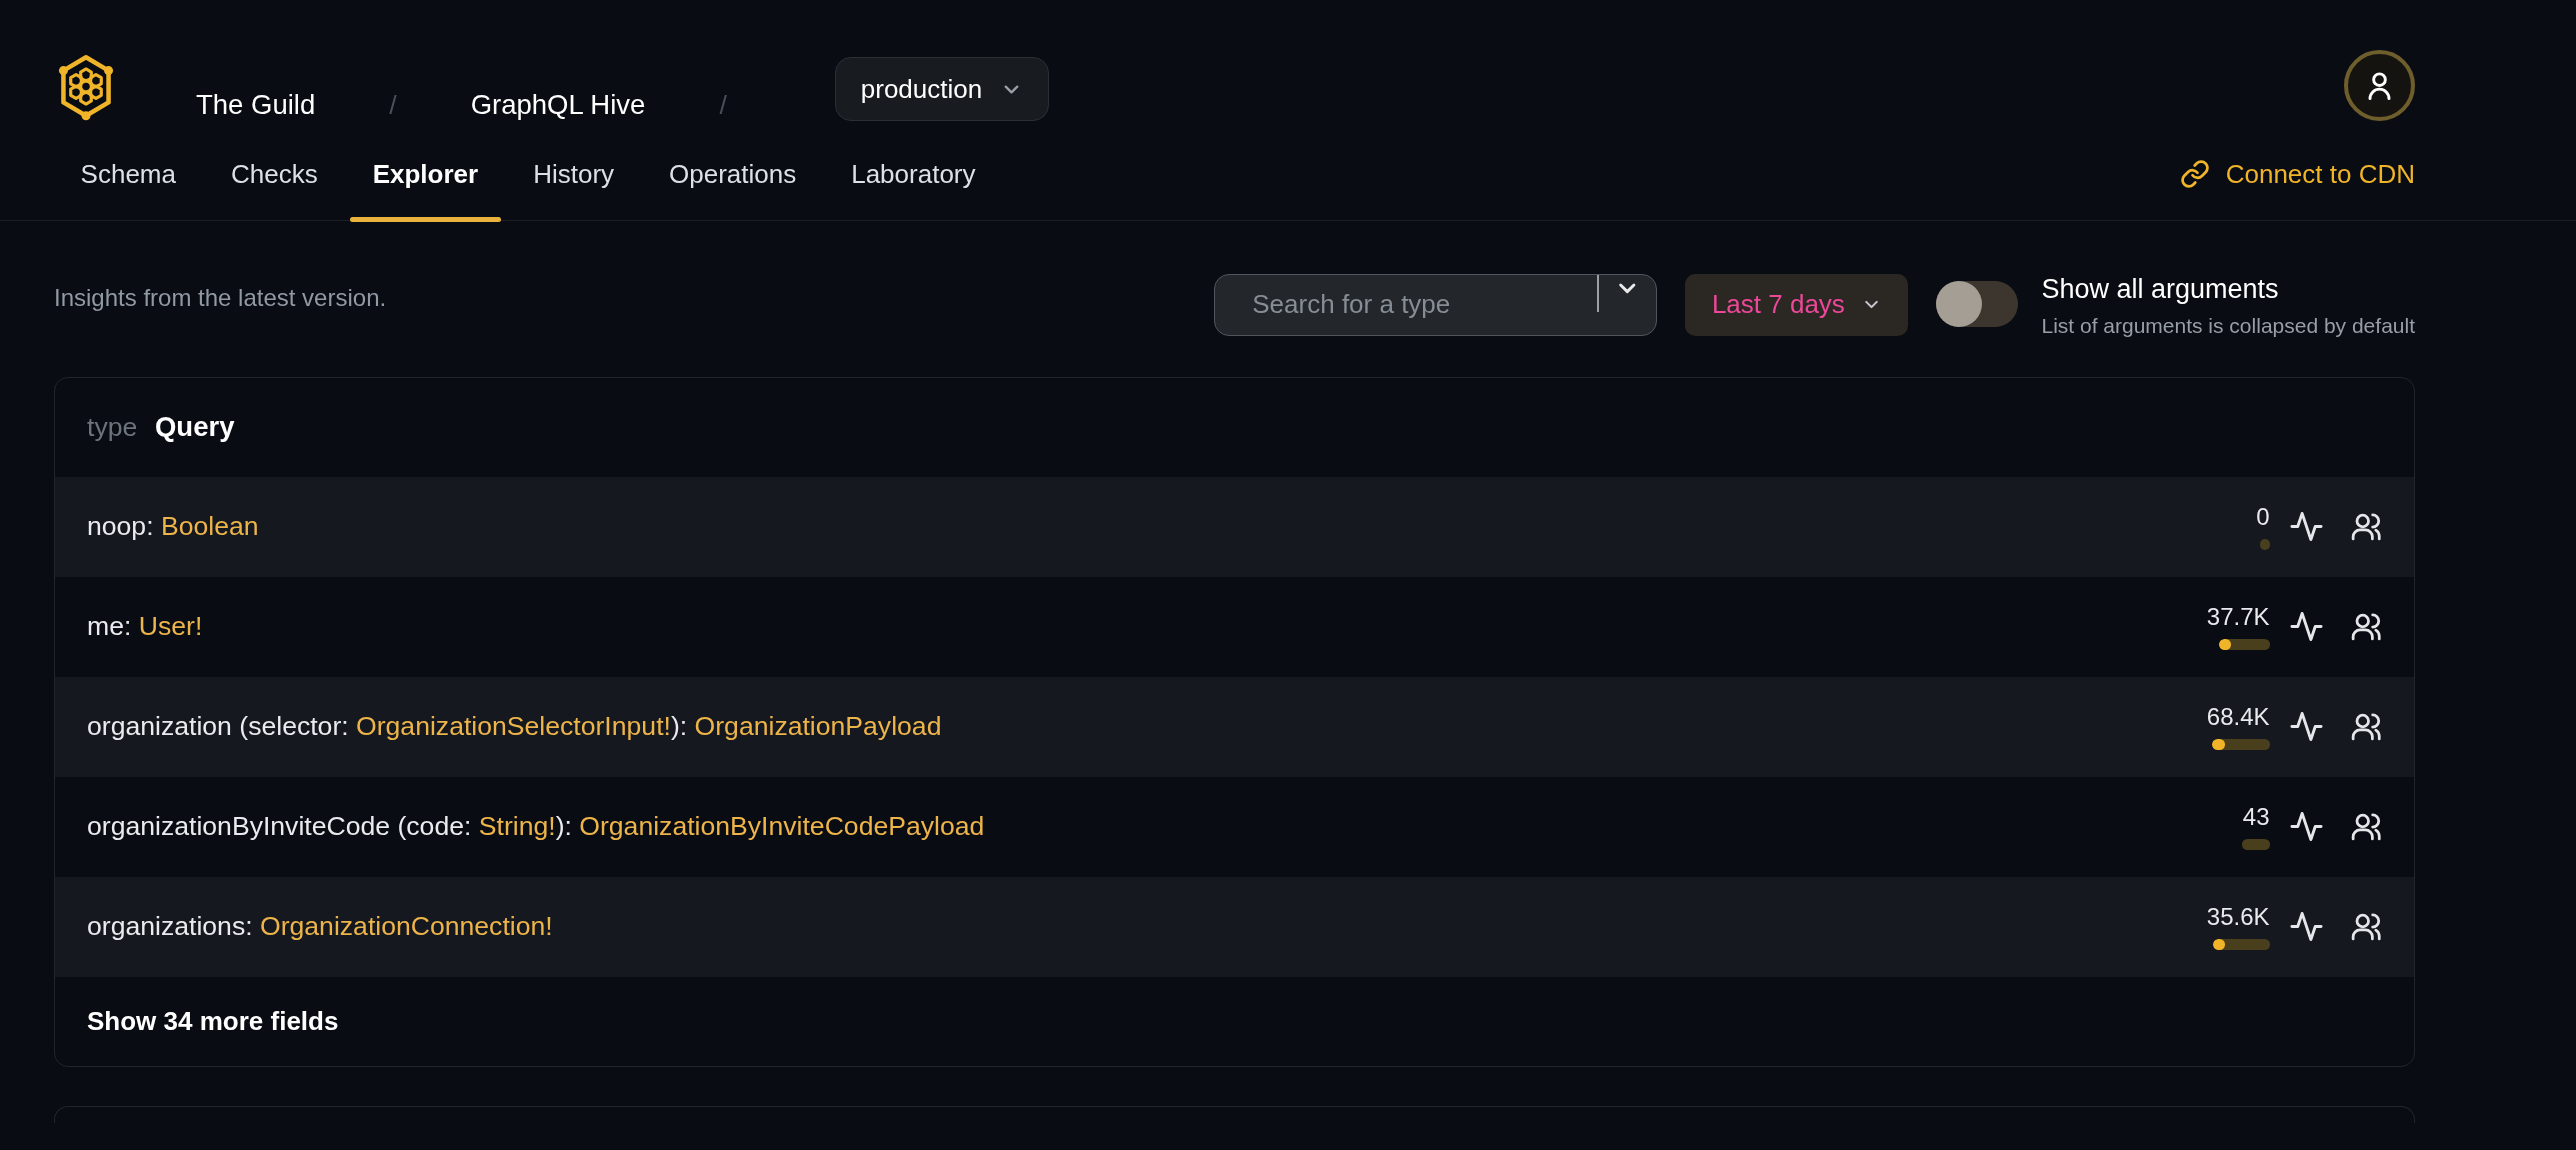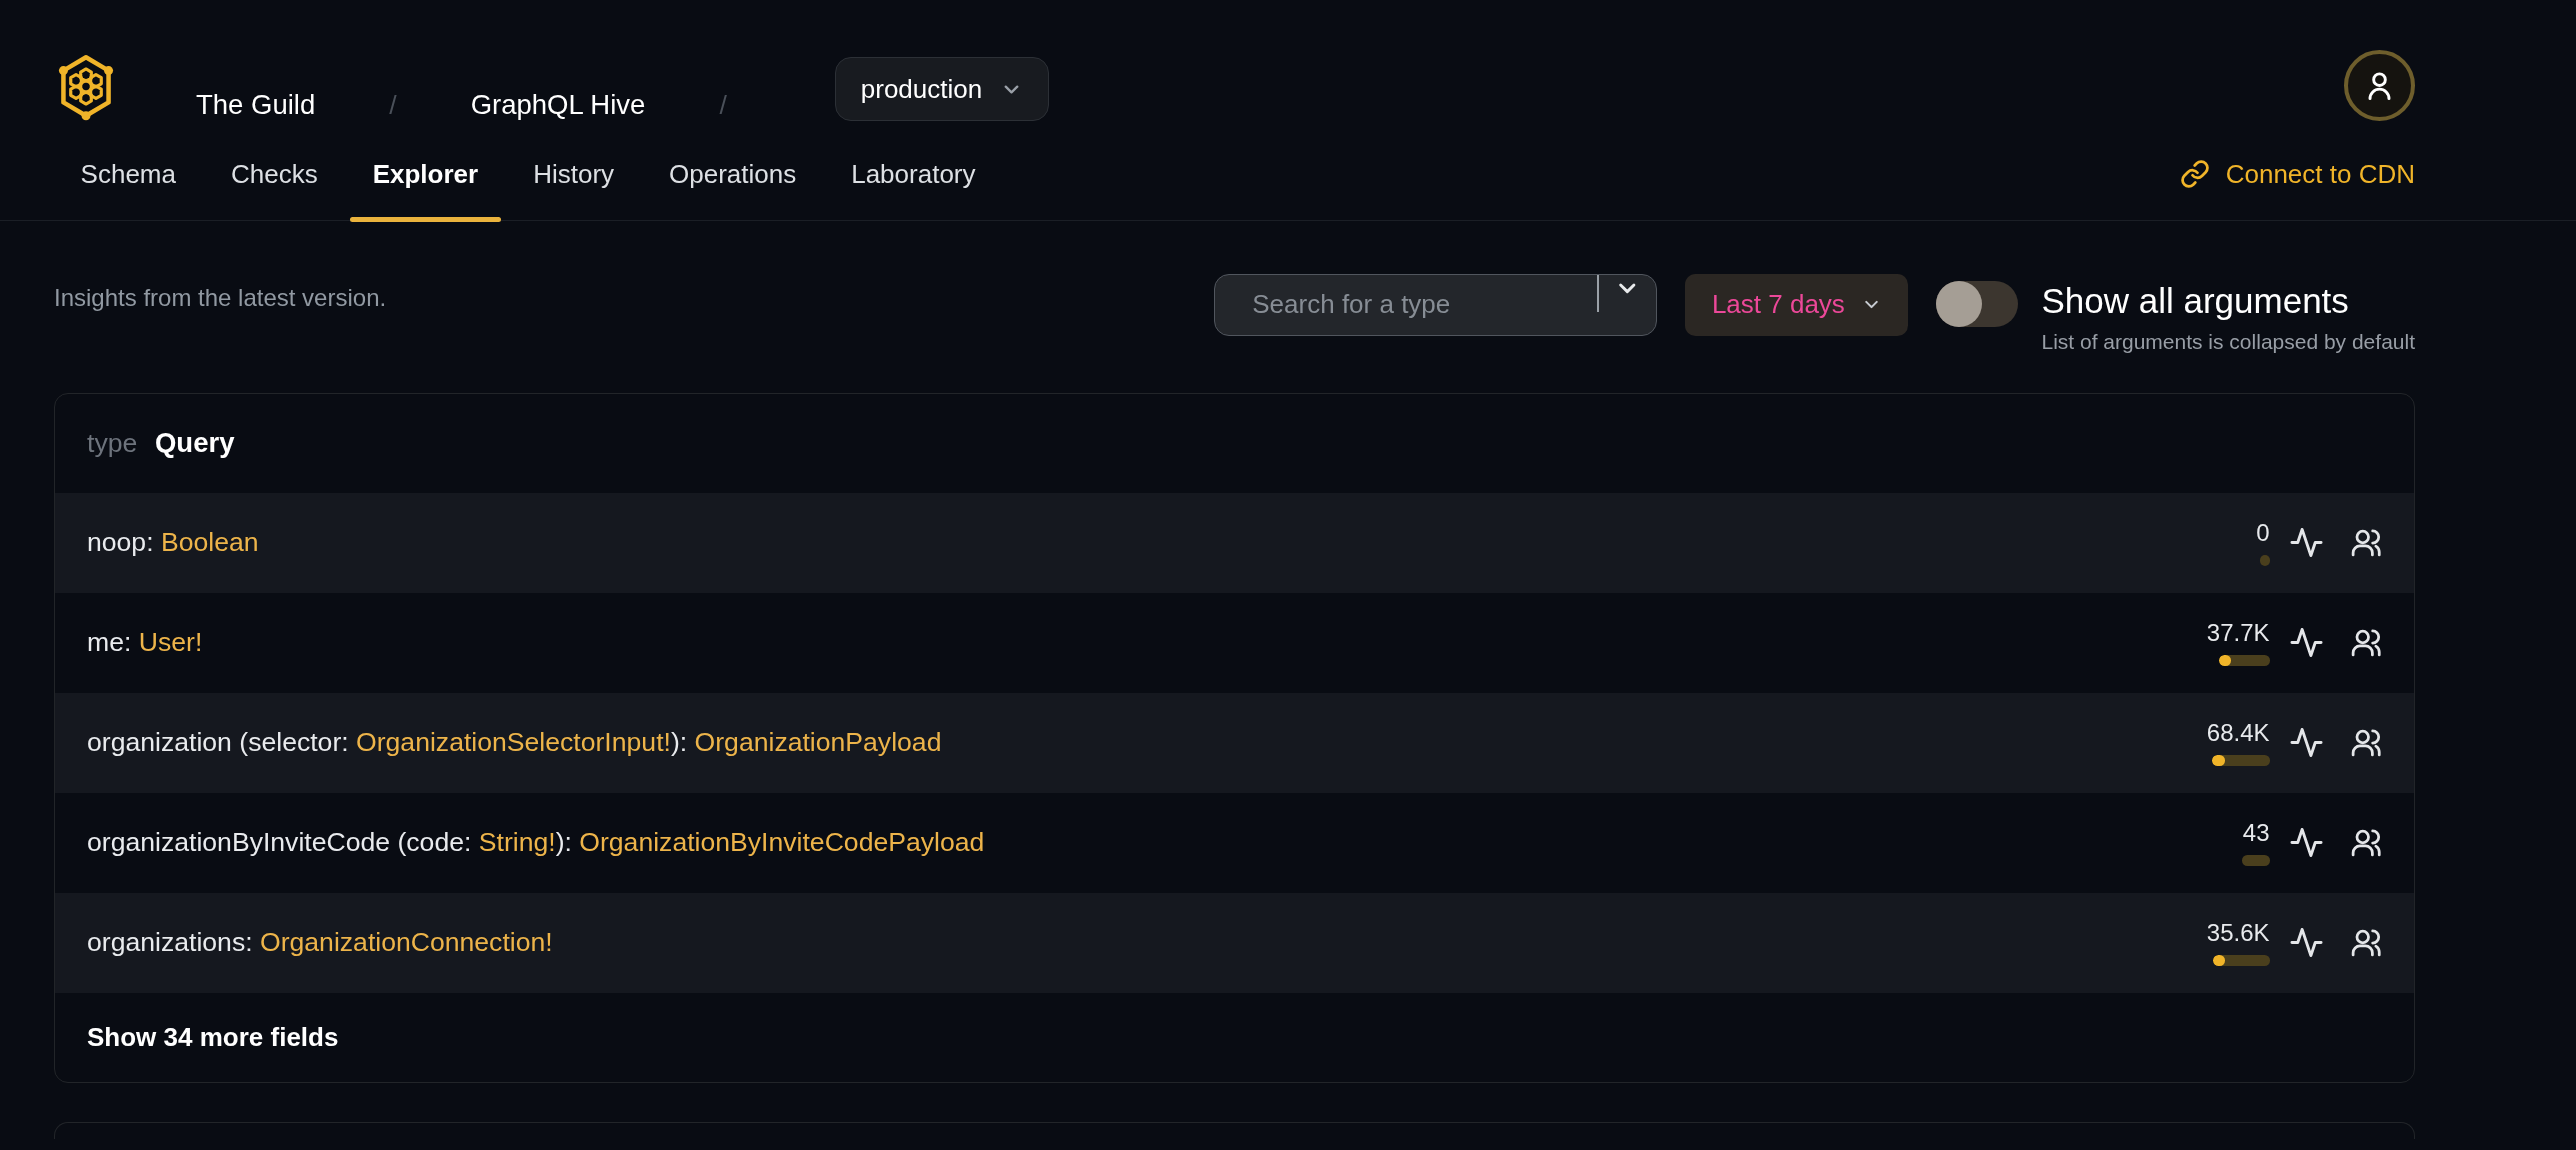--- a/index.html
+++ b/index.html
@@ -75,21 +75,21 @@
   .period-btn svg { width: 21px; height: 21px; color: #c7cbd1; }
   .toggle-wrap { display: flex; gap: 23px; }
   .toggle {
     width: 82px; height: 46px; border-radius: 23px; background: #3c362f;
     position: relative; cursor: pointer; flex: 0 0 auto; margin-top: 7px;
   }
   .toggle .knob {
     position: absolute; left: 0; top: 0; width: 46px; height: 46px;
     border-radius: 50%; background: #a59e95;
   }
-  .toggle-label { font-size: 35px; color: #ffffff; margin-top: 7px; }
+  .toggle-label { font-size: 27px; color: #ffffff; }
   .toggle-caption { margin-top: 8.9px; font-size: 21px; color: #989ea6; }
 
   
   .card { margin-top: 39px; border: 1.8px solid #222529; border-radius: 14px; overflow: hidden; }
   .card-head { height: 99px; display: flex; align-items: center; gap: 17.7px; padding: 0 32px; }
   .card-kind { font-size: 26.6px; color: #6d737c; }
   .card-name { font-size: 27.5px; font-weight: 700; color: #ffffff; }
   .frow { height: 100px; display: flex; align-items: center; padding: 0 32px; cursor: pointer; }
   .frow.alt { background: rgba(255,255,255,0.05); }
   .fname { font-size: 26.6px; color: #e9ebee; white-space: nowrap; }

